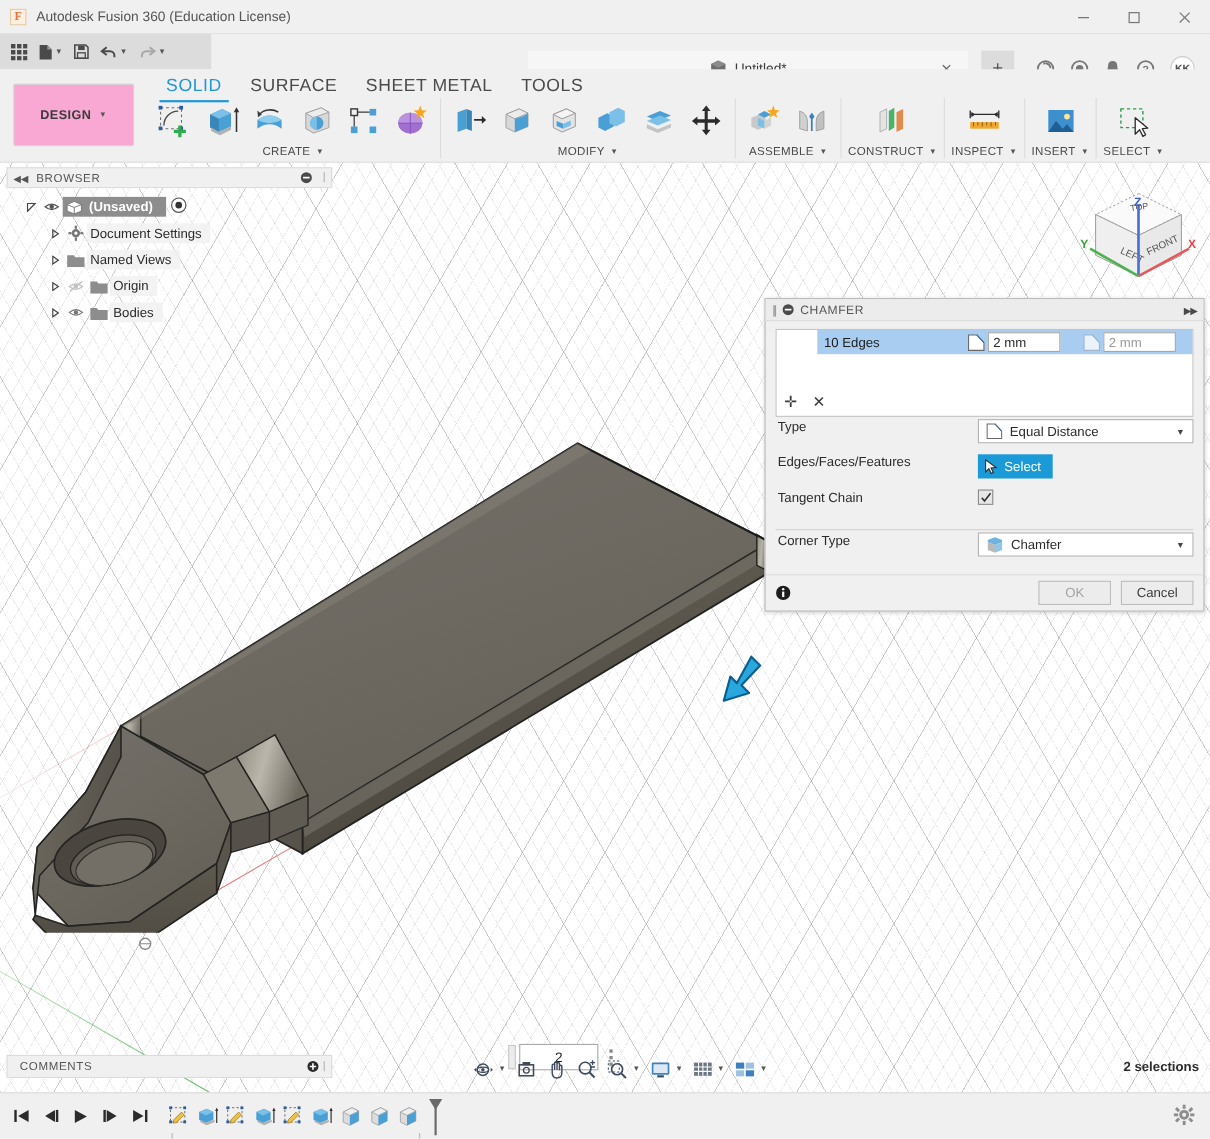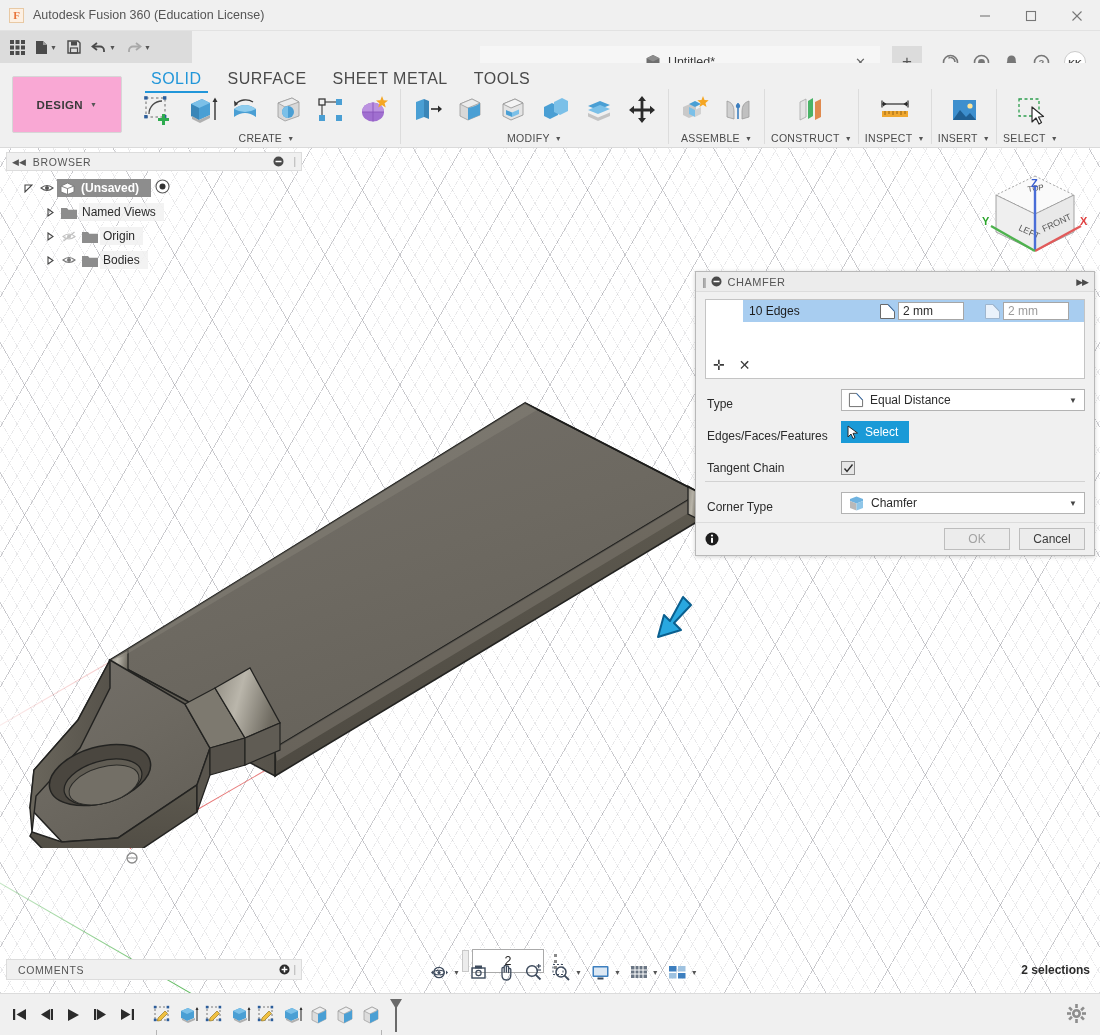--- a/index.html
+++ b/index.html
@@ -193,21 +193,21 @@
   .edge-seg { display: flex; align-items: center; gap: 2px; }
   .edge-input {
     width: 66px; height: 18px; background: #fff; border: 1px solid #a6a6a6;
     font-size: 12px; padding-left: 4px; display: flex; align-items: center;
   }
   .edge-input.muted { color: #9b9b9b; }
   .list-actions {
     position: absolute; left: 7px; bottom: 5px; display: flex; gap: 14px;
     color: #3a3a3a; font-size: 14px; align-items: center;
   }
-  .frow { display: flex; align-items: flex-end; height: 30px; margin-top: 2px; }
+  .frow { display: flex; align-items: flex-start; height: 30px; margin-top: 2px; gap: 48px; }
   .flabel { width: 136px; font-size: 12px; color: #2b2b2b; padding-left: 2px; }
   .fctl { flex: 1; display: flex; align-items: center; }
   .sel-box {
     flex: 1; height: 22px; background: #fff; border: 1px solid #b3b3b3;
     display: flex; align-items: center; gap: 6px; padding: 0 6px;
     font-size: 12px; position: relative;
   }
   .sel-box .arrow {
     position: absolute; right: 7px; font-size: 8px; color: #444;
   }
@@ -761,20 +761,39 @@
           <span>(Unsaved)</span>
         </span>
         <span style="margin-left:4px;">
           <svg width="15" height="15" viewBox="0 0 15 15">
               <circle cx="7.5" cy="7.5" r="6.5" fill="#fff" stroke="#555" stroke-width="1.1"></circle>
               <circle cx="7.5" cy="7.5" r="3" fill="#333"></circle>
             </svg>
         </span>
       </div>
 
+      <div class="tnode" style="padding-left:36px;">
+        <span class="tarrow">
+          <svg width="9" height="9" viewBox="0 0 9 9">
+              <path d="M2 1 L7 4.5 L2 8 Z" fill="none" stroke="#444" stroke-width="1.1"></path>
+            </svg>
+        </span>
+        <span class="teye">
+          <svg width="14" height="14" viewBox="0 0 14 14">
+              <path d="M7 3.2a3.8 3.8 0 1 0 0 7.6 3.8 3.8 0 0 0 0-7.6zm0 2.3a1.5 1.5 0 1 1 0 3 1.5 1.5 0 0 1 0-3z" fill="#777"></path>
+              <g fill="#777">
+                <rect x="6" y="0" width="2" height="3"></rect>
+                <rect x="6" y="11" width="2" height="3"></rect>
+                <rect x="0" y="6" width="3" height="2"></rect>
+                <rect x="11" y="6" width="3" height="2"></rect>
+              </g>
+            </svg>
+        </span>
+        <span class="tlabel">Document Settings</span>
+      </div>
 
       <div class="tnode" style="padding-left:36px;">
         <span class="tarrow">
           <svg width="9" height="9" viewBox="0 0 9 9">
               <path d="M2 1 L7 4.5 L2 8 Z" fill="none" stroke="#444" stroke-width="1.1"></path>
             </svg>
         </span>
         <span class="teye">
           <svg class="folder-ico" viewBox="0 0 16 13">
               <path d="M0 2 h6 l1.4 1.8H16V13H0z" fill="#8d8d8d"></path>

